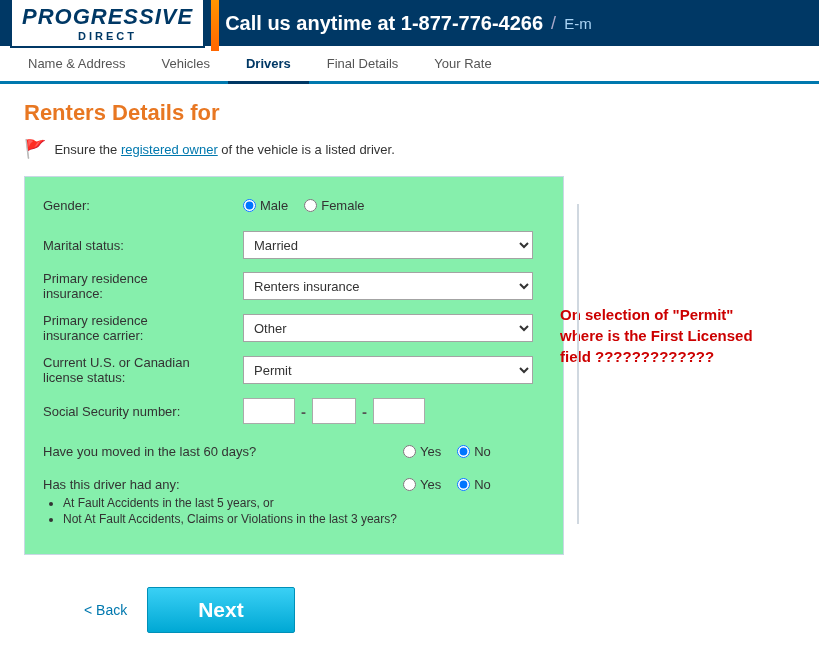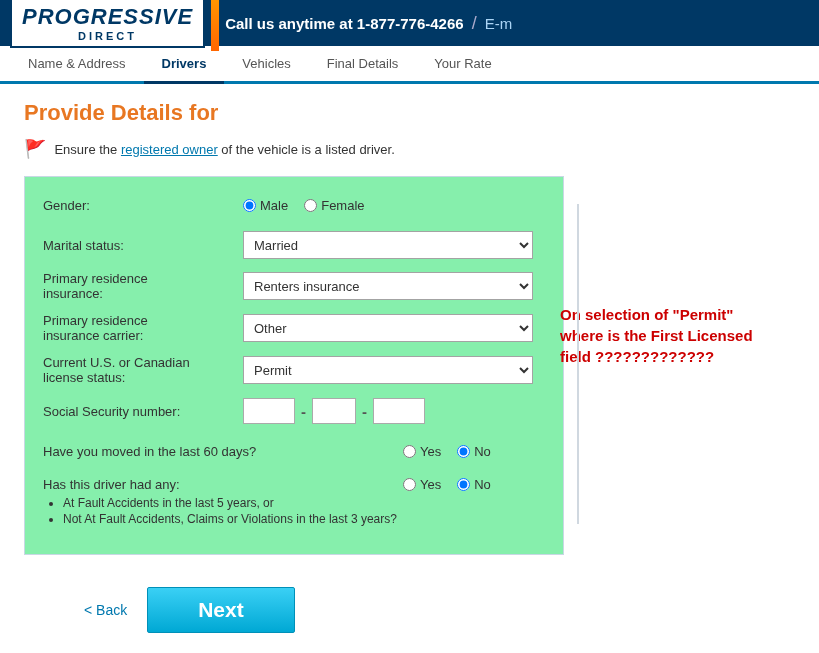--- a/index.html
+++ b/index.html
@@ -35,21 +35,21 @@
       letter-spacing: 3px;
     }
     .logo-stripe {
       width: 8px;
       background: linear-gradient(to bottom, #f90, #f60);
       height: 55px;
       margin: 0 6px;
     }
     .header-phone {
       color: #fff;
-      font-size: 15px;
+      font-size: 20px;
       font-weight: bold;
     }
     .header-divider {
       color: #aac;
       margin: 0 8px;
       font-size: 18px;
     }
     .header-email {
       color: #aad4f5;
       font-size: 15px;
@@ -255,29 +255,29 @@
     <div class="logo-direct">DIRECT</div>
   </div>
   <div class="logo-stripe"></div>
   <span class="header-phone">Call us anytime at 1-877-776-4266</span>
   <span class="header-divider">/</span>
   <span class="header-email">E-m</span>
 </div>
 
 <div class="nav-tabs">
   <div class="nav-tab">Name &amp; Address</div>
+  <div class="nav-tab">Vehicles</div>
   <div class="nav-tab active current">Drivers</div>
-  <div class="nav-tab">Vehicles</div>
   <div class="nav-tab">Final Details</div>
   <div class="nav-tab">Your Rate</div>
 </div>
 
 <div class="main">
 
-  <div class="page-title">Provide Details for</div>
+  <div class="page-title">Renters Details for</div>
 
   <div class="info-row">
     <span class="flag-icon">🚩</span>
     <span class="info-text">
       <span>Ensure the </span><a href="#">registered owner</a><span> of the vehicle is a listed driver.</span>
     </span>
   </div>
 
   <div class="form-section">
 

